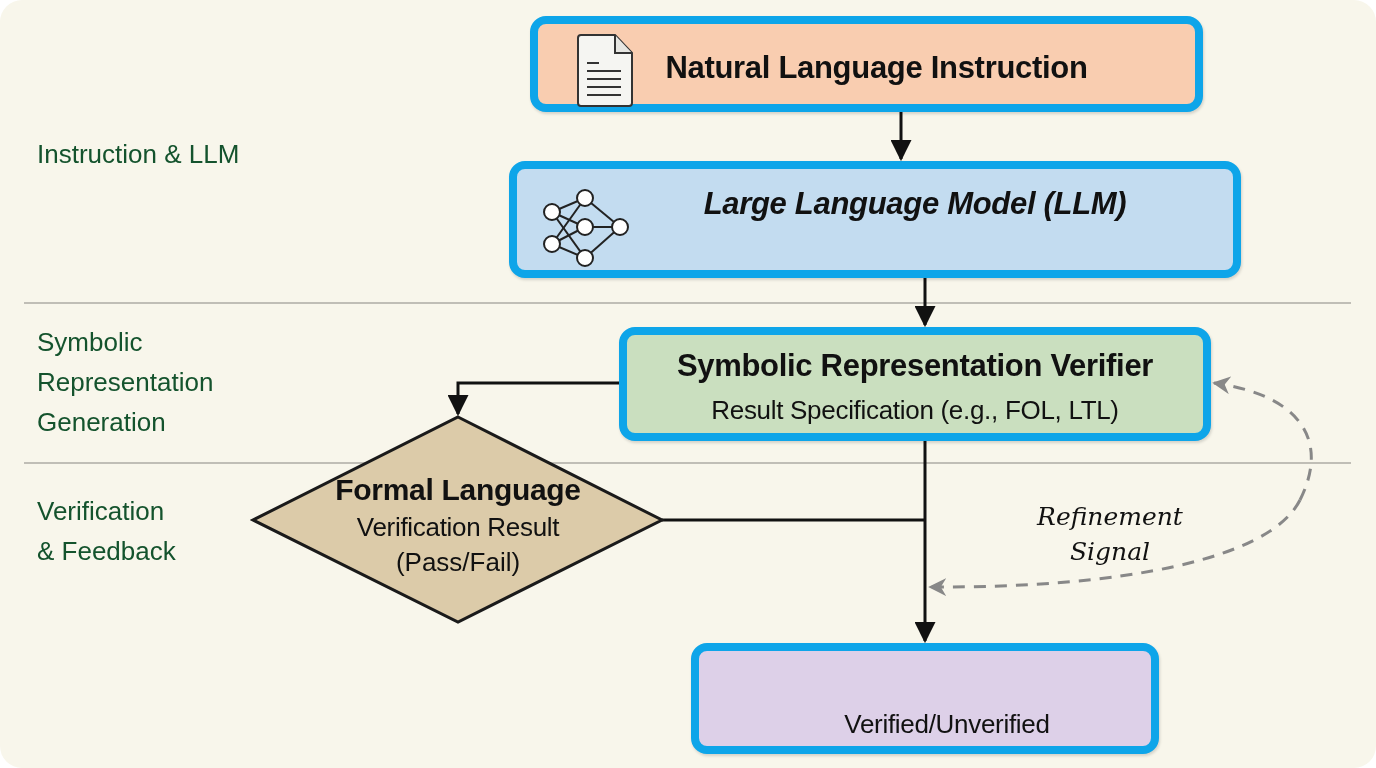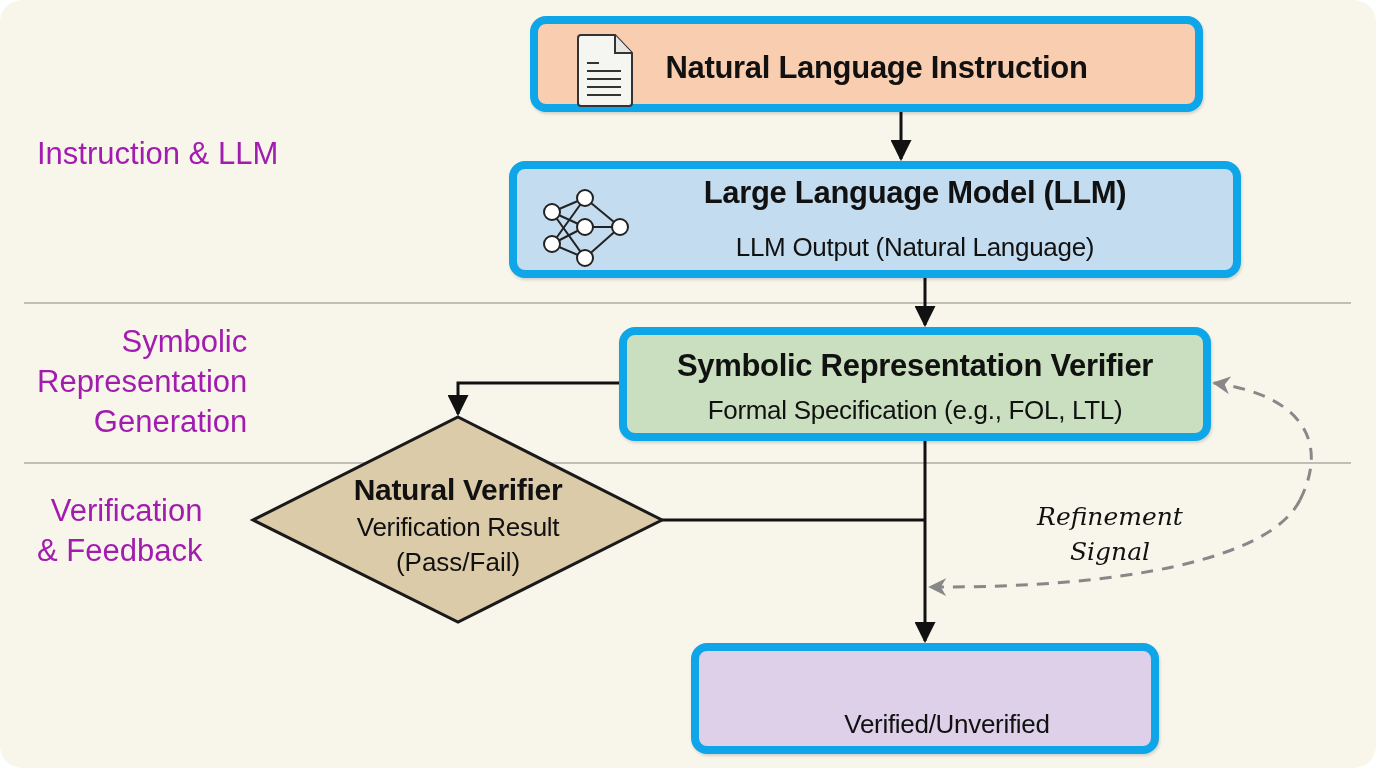--- a/index.html
+++ b/index.html
@@ -4,22 +4,22 @@
   <style>
     html, body { margin: 0; padding: 0; background: #ffffff; }
     body { width: 1376px; height: 768px; overflow: hidden; }
     #canvas {
       position: relative; width: 1376px; height: 768px;
       background: #f8f6eb; border-radius: 22px; overflow: hidden;
       font-family: "Liberation Sans", sans-serif; color: #111;
     }
     svg#diagram { position: absolute; left: 0; top: 0; }
     .stage-label {
-      position: absolute; left: 37px; font-size: 31px; line-height: 40px;
-      color: #a21caf; white-space: pre-line; font-family: "Liberation Sans", sans-serif; text-align: right;
+      position: absolute; left: 37px; font-size: 26px; line-height: 40px;
+      color: #14532d; white-space: pre-line; font-family: "Liberation Sans", sans-serif;
     }
     .box {
       position: absolute; border: 8px solid #0ea5e9; border-radius: 16px;
       box-sizing: border-box; box-shadow: 1px 2px 3px rgba(0,0,0,0.15);
     }
     .box .title { position: absolute; left: 0; right: 0; text-align: center; font-weight: bold; font-size: 31px; letter-spacing: -0.3px; }
     .box .sub { position: absolute; left: 0; right: 0; text-align: center; font-size: 26px; letter-spacing: -0.3px; }
     #box-nl { left: 530px; top: 16px; width: 673px; height: 96px; background: #f9cdb0; }
     #box-llm { left: 509px; top: 161px; width: 732px; height: 117px; background: #c3dcf0; }
     #box-srg { left: 619px; top: 327px; width: 592px; height: 114px; background: #cadfbf; }
@@ -91,30 +91,29 @@
       </g>
       <g fill="#fff" stroke="#222" stroke-width="2">
         <circle cx="15" cy="30" r="8"></circle>
           <circle cx="15" cy="62" r="8"></circle>
         <circle cx="48" cy="16" r="8"></circle>
           <circle cx="48" cy="45" r="8"></circle>
           <circle cx="48" cy="76" r="8"></circle>
         <circle cx="83" cy="45" r="8"></circle>
       </g>
     </svg>
-    <div class="title" style="top:6px; left:80px;">Large Language Model (LLM)</div>
-    <div class="sub" style="top:63px; left:80px;">LLM Output (Natural Language)</div>
+    <div class="title" style="top:17px; left:80px;font-style:italic;">Large Language Model (LLM)</div>
   </div>
 
   <div class="box" id="box-srg">
     <div class="title" style="top:13px;">Symbolic Representation Verifier</div>
-    <div class="sub" style="top:60px;">Formal Specification (e.g., FOL, LTL)</div>
+    <div class="sub" style="top:60px;">Result Specification (e.g., FOL, LTL)</div>
   </div>
 
-  <div class="diamond-text" style="top:473px; font-weight:bold; font-size:30px; letter-spacing:-0.3px;">Natural Verifier</div>
+  <div class="diamond-text" style="top:473px; font-weight:bold; font-size:30px; letter-spacing:-0.3px;">Formal Language</div>
   <div class="diamond-text" style="top:547px; font-size:26px;">(Pass/Fail)</div>
   <div class="diamond-text" style="top:512px; font-size:26px; letter-spacing:-0.3px;">Verification Result</div>
 
   <div class="box" id="box-out">
     <div class="sub" style="top:58px;padding-left:44px;">Verified/Unverified</div>
   </div>
 
   <div class="refine" style="left:1010px; top:500px; width:200px;">Refinement</div>
   <div class="refine" style="left:1010px; top:535px; width:200px;">Signal</div>
 </div>

